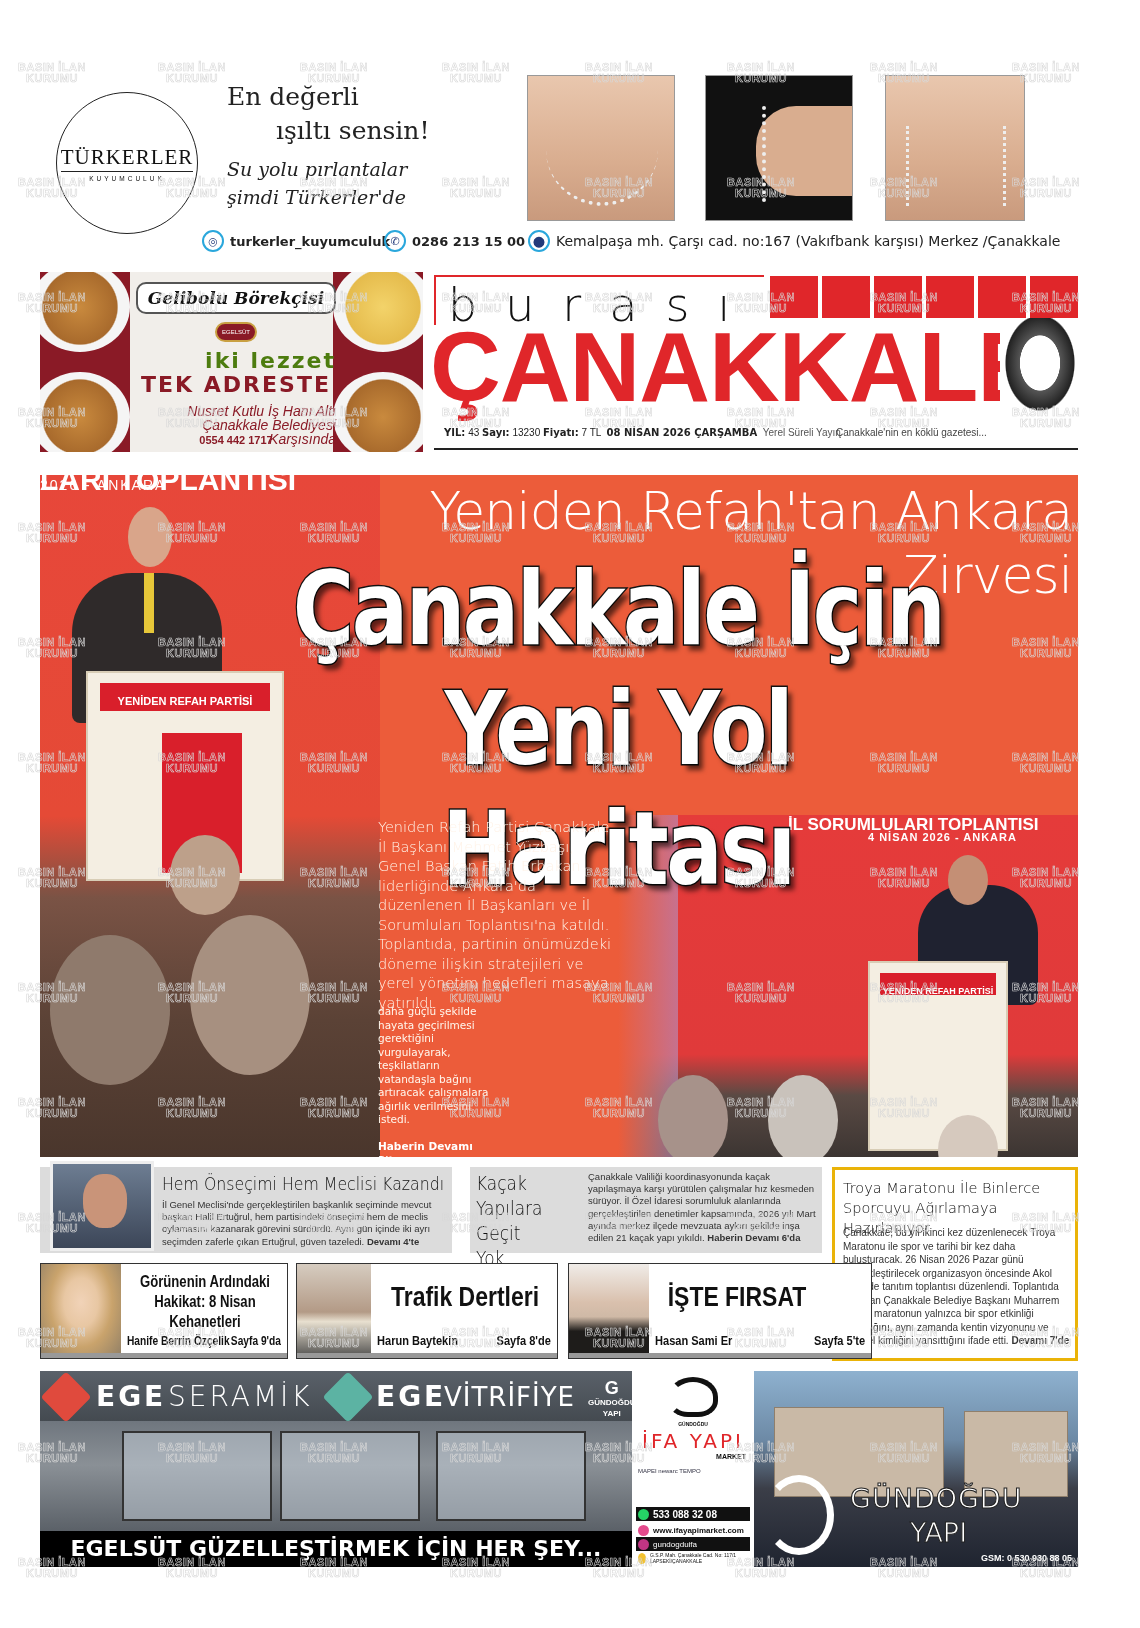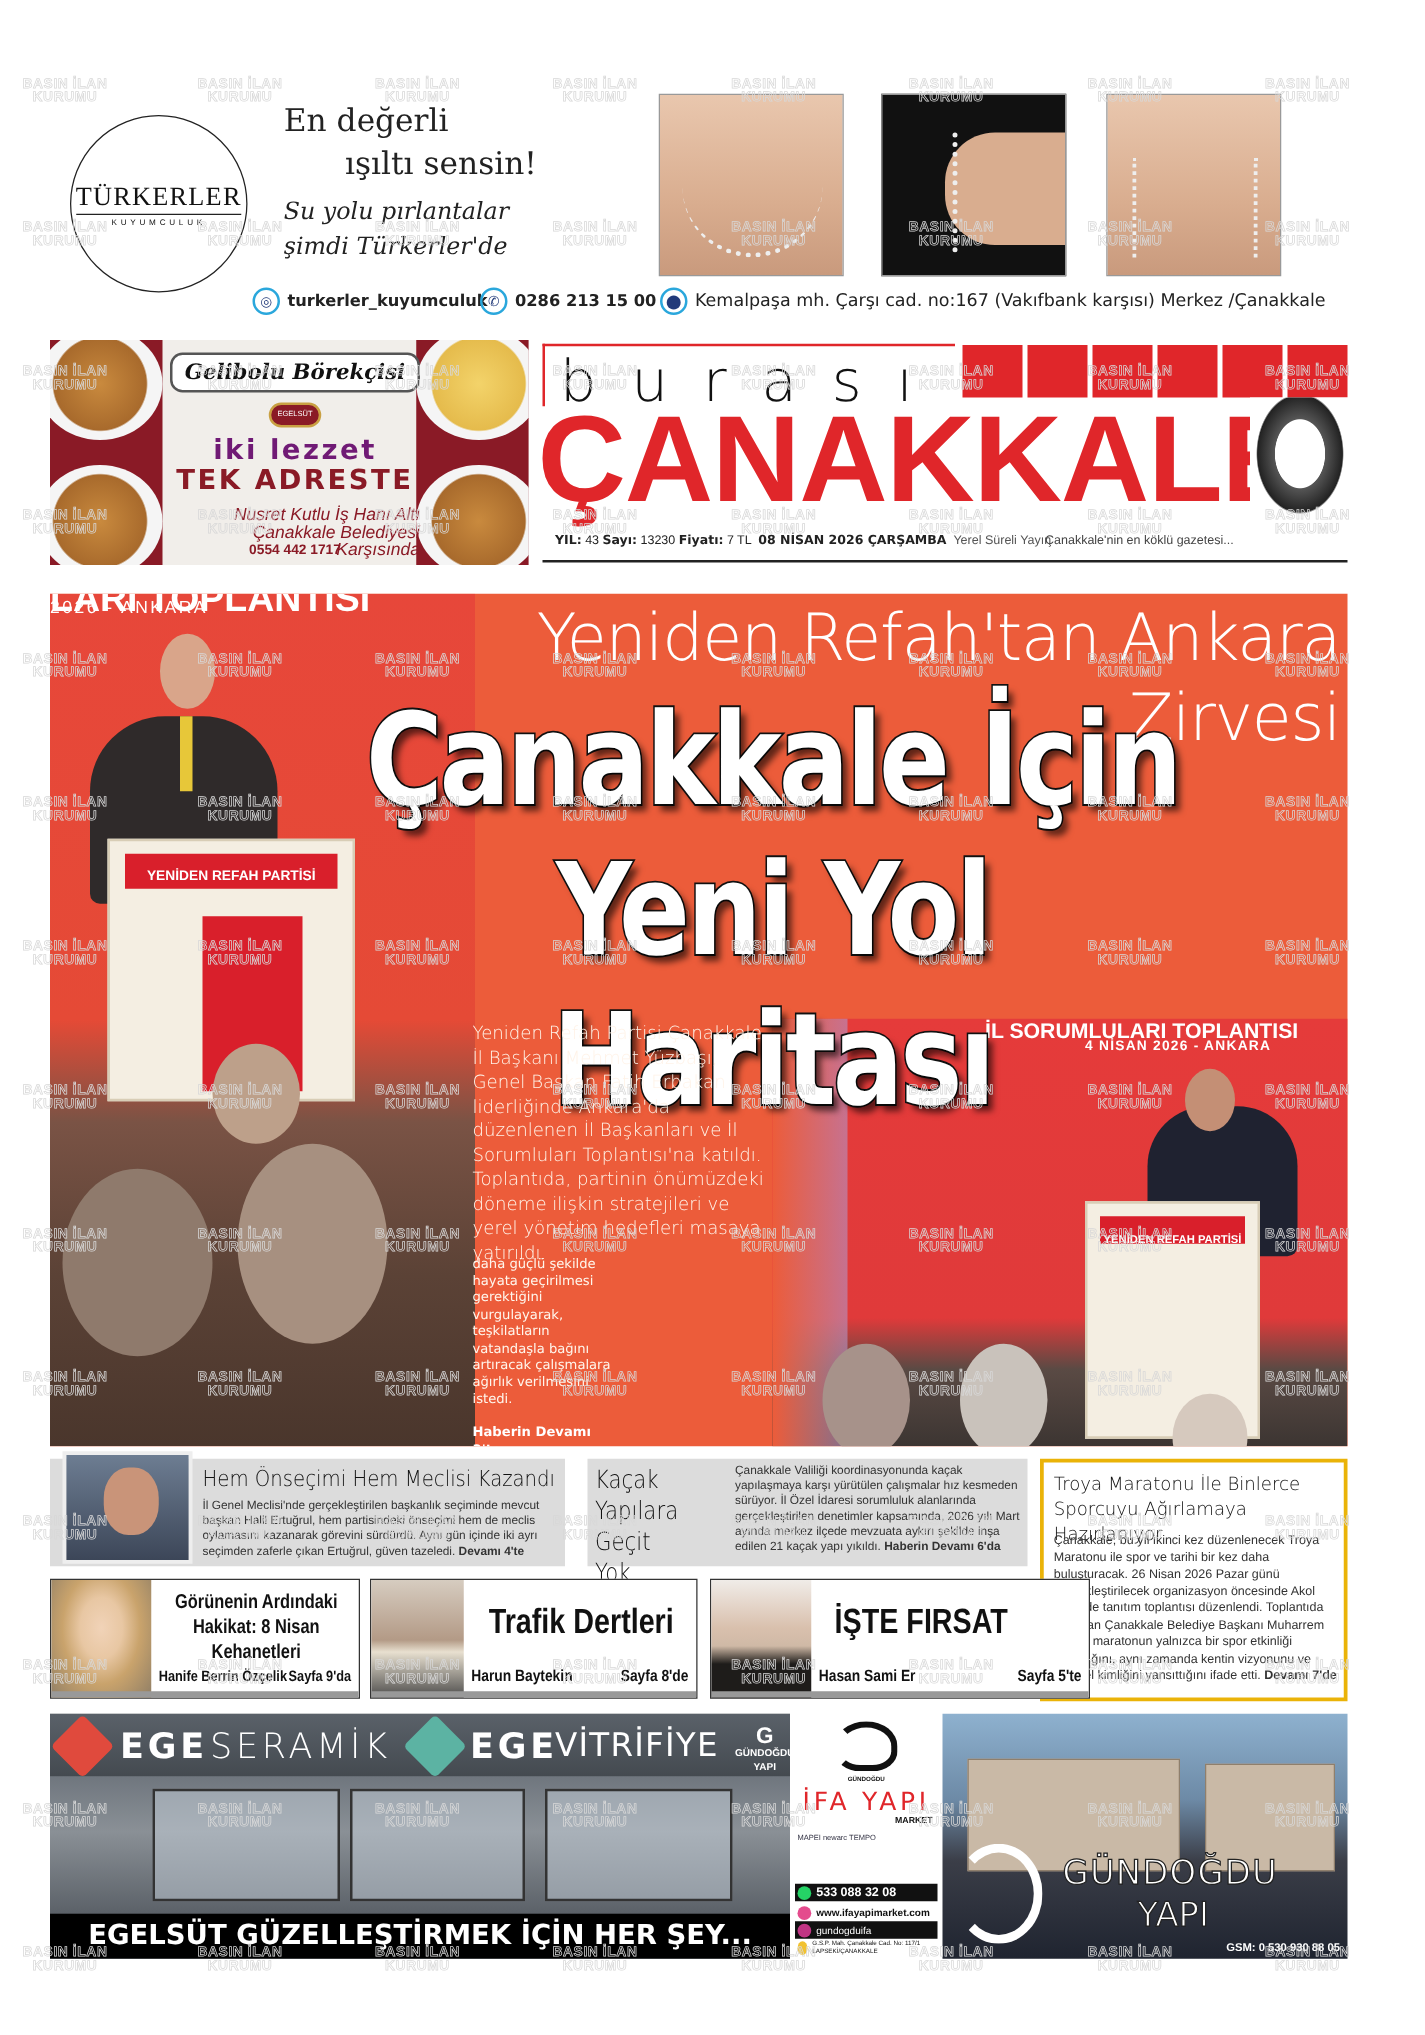--- a/index.html
+++ b/index.html
@@ -17,21 +17,21 @@
   .jewel.dark{background:#111}
   .contact{font-family:"DejaVu Sans",sans-serif;font-weight:bold;font-size:13px;display:flex;align-items:center;gap:6px;color:#222}
   .ic-round{width:22px;height:22px;border:2px solid #2aa7dc;border-radius:50%;display:flex;align-items:center;justify-content:center;font-size:11px;color:#223a7a}
   
   .borek{left:40px;top:272px;width:383px;height:180px;background:#f1eeea;overflow:hidden}
   .borek .side{position:absolute;top:0;width:90px;height:180px;background:#8a1a26}
   .plate{position:absolute;border-radius:50%;background:radial-gradient(circle,#c98a3e 0%,#a86a2c 55%,#f5f5f5 57%,#f5f5f5 100%)}
   .plate.y{background:radial-gradient(circle,#f3d36a 0%,#e5bb4c 55%,#f5f5f5 57%,#f5f5f5 100%)}
   .borek .title{position:absolute;left:96px;top:10px;width:200px;height:32px;border:2px solid #555;border-radius:10px;background:#fff;font-family:"DejaVu Serif",serif;font-style:italic;font-weight:bold;font-size:17px;display:flex;align-items:center;justify-content:center}
   .borek .badge{position:absolute;left:175px;top:50px;width:42px;height:20px;background:#8a1a26;border-radius:10px;color:#fff;font-size:6px;display:flex;align-items:center;justify-content:center;border:2px solid #c9a042}
-  .borek .l1{position:absolute;left:96px;top:76px;width:200px;text-align:center;font-family:"DejaVu Sans",sans-serif;font-weight:bold;color:#701a75;font-size:22px;letter-spacing:2px}
+  .borek .l1{position:absolute;left:96px;top:76px;width:200px;text-align:right;font-family:"DejaVu Sans",sans-serif;font-weight:bold;color:#4d7c0f;font-size:22px;letter-spacing:2px}
   .borek .l2{position:absolute;left:96px;top:100px;width:200px;text-align:center;font-family:"DejaVu Sans",sans-serif;font-weight:bold;color:#8a1a26;font-size:22px;letter-spacing:2px}
   .borek .addr{position:absolute;left:96px;top:132px;width:200px;text-align:right;font-style:italic;color:#8a1a26;font-size:14px;line-height:14px}
   .borek .ph{position:absolute;left:96px;top:162px;width:200px;text-align:center;font-weight:bold;color:#8a1a26;font-size:11px}
   
   .mast-top{left:434px;top:275px;width:330px;height:2px;background:#e0262a}
   .mast-vert{left:434px;top:275px;width:2px;height:50px;background:#e0262a}
   .burasi{left:448px;top:278px;font-family:"DejaVu Sans",sans-serif;font-size:46px;letter-spacing:28px;font-weight:300;color:#111}
   .redblocks{left:770px;top:276px;display:flex;gap:4px}
   .redblocks div{width:48px;height:42px;background:#e0262a}
   .canakkale{left:430px;top:318px;font-family:"Liberation Sans",sans-serif;font-weight:bold;font-size:98px;line-height:98px;color:#e0262a;letter-spacing:-1px}

